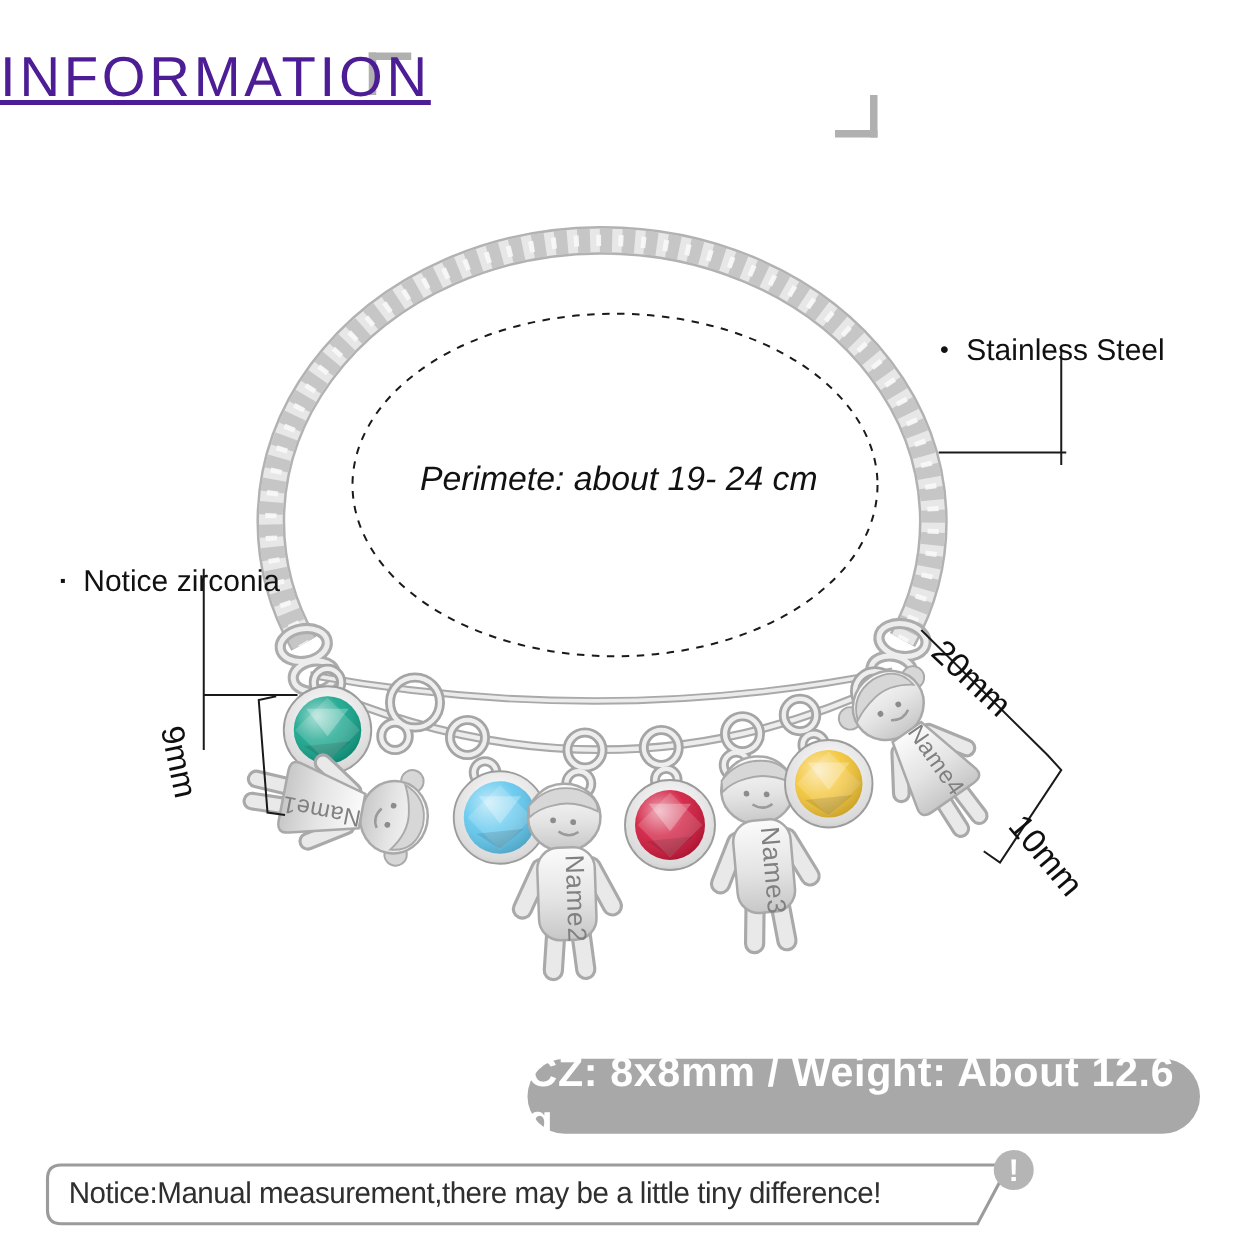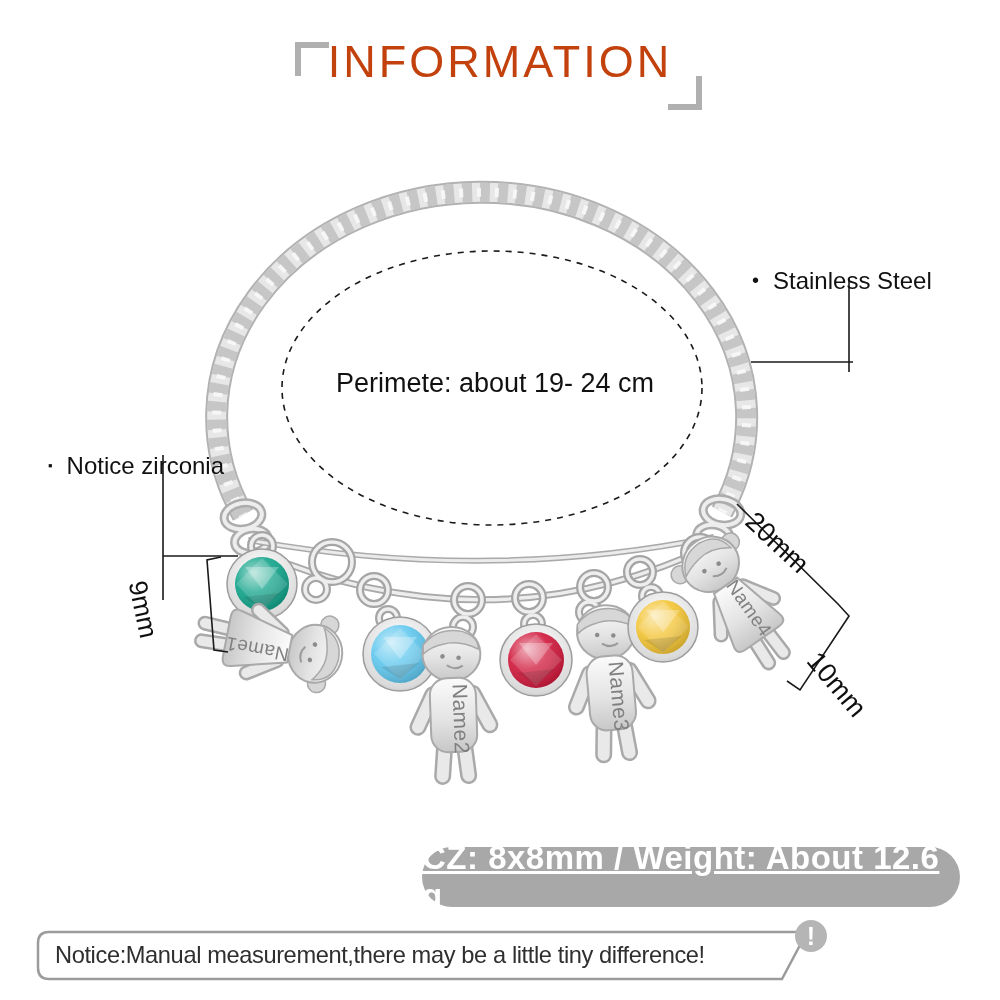--- a/index.html
+++ b/index.html
@@ -1,35 +1,35 @@
 <!DOCTYPE html>
 <html><head>
 <meta charset="utf-8">
 <style>
   html,body{margin:0;padding:0;background:#ffffff;}
   .canvas{position:relative;width:1000px;height:1000px;background:#ffffff;
           font-family:"Liberation Sans", sans-serif;overflow:hidden;}
   .abs{position:absolute;}
-  .title{left:0;top:36px;width:1000px;text-align:center;font-size:45px;
-         letter-spacing:3px;color:#c2410c;}
+  .title{left:0;top:36px;width:1000px;text-align:left;font-size:45px;
+         letter-spacing:3px;color:#4c1d95;text-decoration:underline;}
   .bracket{width:28px;height:28px;}
   .bracket.tl{left:295px;top:42px;border-left:6px solid #b0b0b0;border-top:6px solid #b0b0b0;}
   .bracket.br{left:668px;top:76px;border-right:6px solid #b0b0b0;border-bottom:6px solid #b0b0b0;}
   .callout{font-size:24px;color:#111;white-space:nowrap;margin-top:28px;}
   .callout .blt{margin-right:14px;font-size:20px;vertical-align:2px;color:#111;}
   .material{left:752px;top:239px;}
   .stone{left:48px;top:424px;}
-  .perimeter{left:0;top:368px;width:990px;text-align:center;font-size:27px;color:#111;}
+  .perimeter{left:0;top:368px;width:990px;text-align:center;font-size:27px;color:#111;font-style:italic;}
   .meas{font-size:27px;color:#0f0f0f;white-space:nowrap;transform-origin:left top;}
   .m9{left:152px;top:578px;transform:rotate(78deg);font-size:26px;}
   .m20{left:760px;top:506px;transform:rotate(43deg);}
   .m10{left:824px;top:646px;transform:rotate(50deg);}
   .badge{left:422px;top:847px;width:538px;height:60px;border-radius:31px;background:#a8a8a8;
          display:flex;align-items:center;justify-content:center;}
-  .badge span{color:#ffffff;font-size:33px;font-weight:bold;letter-spacing:0.5px;text-decoration:underline;}
+  .badge span{color:#ffffff;font-size:33px;font-weight:bold;letter-spacing:0.5px;}
   .notice-text{left:55px;top:941px;width:730px;font-size:24px;color:#2f2f2f;
                letter-spacing:-0.4px;white-space:nowrap;transform-origin:left center;transform:scaleX(0.985);}
   svg text{font-family:"Liberation Sans", sans-serif;}
 </style>
 </head>
 <body>
 
 <div class="canvas">
 
   <div class="abs bracket tl"></div>

